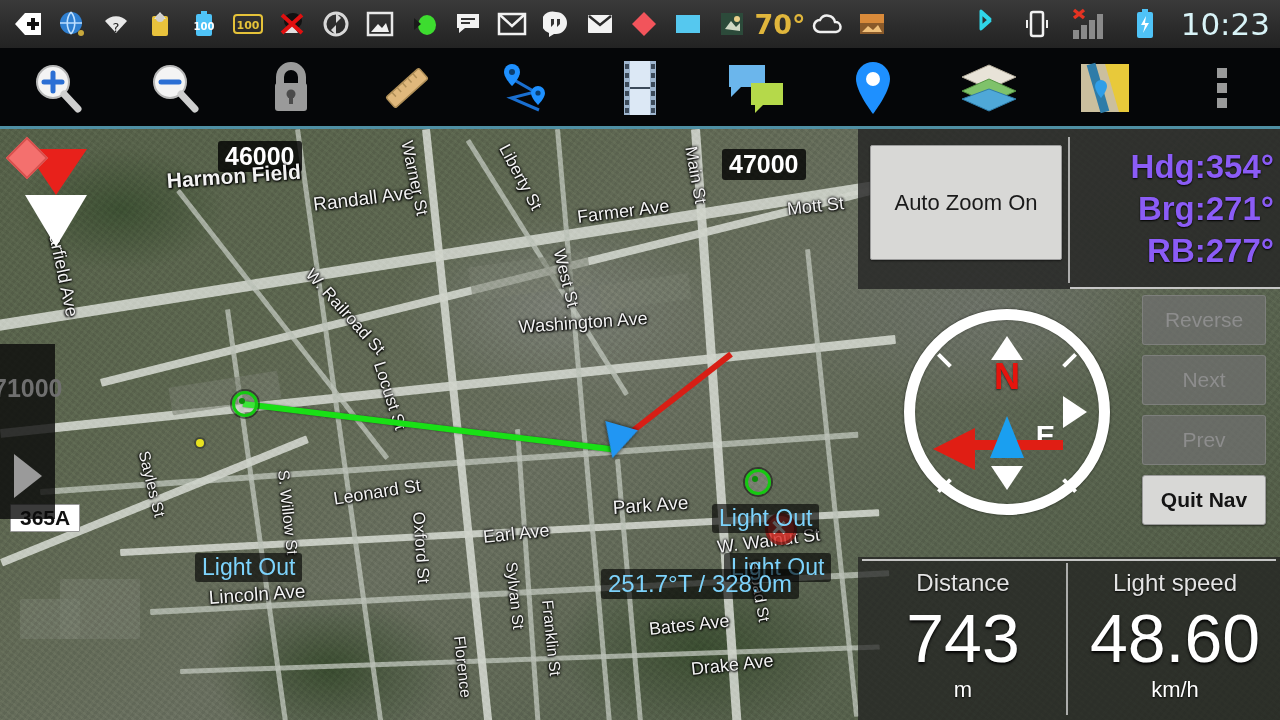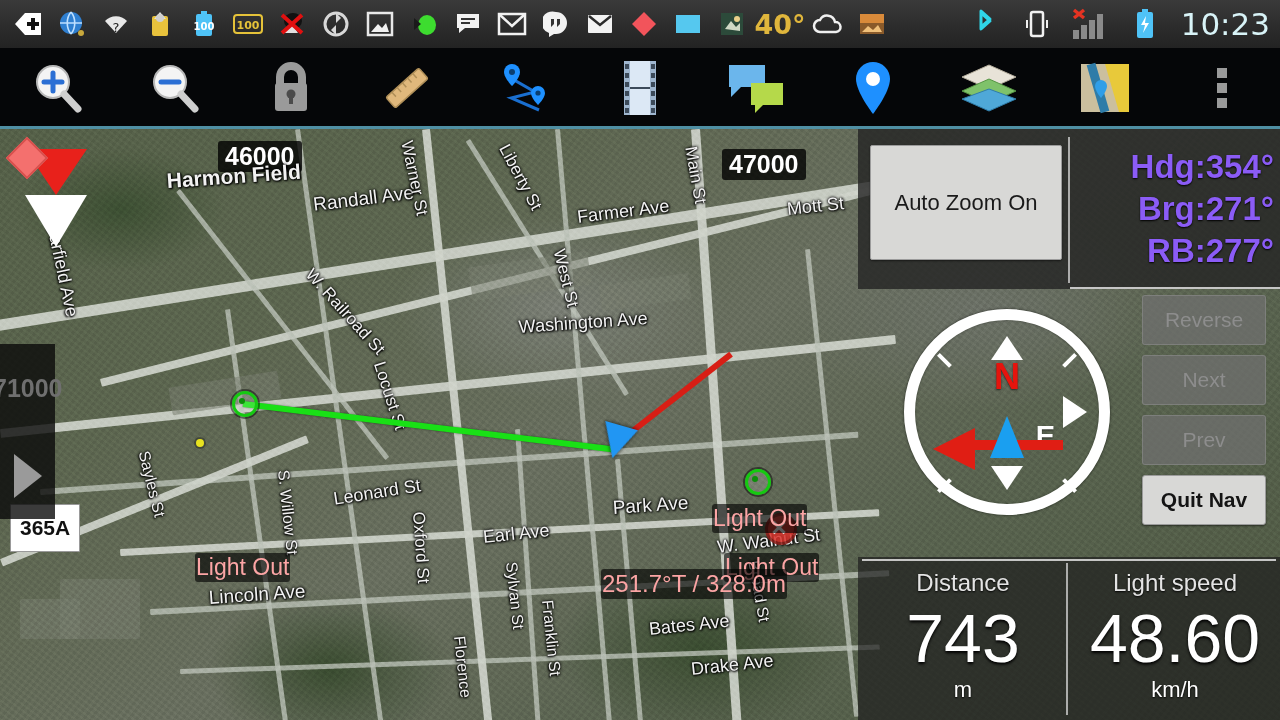--- a/index.html
+++ b/index.html
@@ -43,24 +43,24 @@
   .road{position:absolute;background:#cfd4cb;opacity:.92;transform-origin:0 0;border-radius:1px;}
   .road.thin{background:#bcc2b8;opacity:.8;}
   .blk{position:absolute;background:rgba(120,125,112,.55);border-radius:2px;}
 
   .mlabel{position:absolute;color:#f2f2f2;font-size:15px;white-space:nowrap;
      text-shadow:0 0 3px #000,0 0 3px #000,1px 1px 2px #000;font-family:"Liberation Sans",sans-serif;
      transform-origin:0 0;pointer-events:none;}
   .mlabel.big{font-size:21px;font-weight:bold;}
   .altbox{position:absolute;background:rgba(0,0,0,.78);color:#fff;font-size:25px;font-weight:bold;
      padding:1px 7px;border-radius:3px;letter-spacing:0px;}
-  .wlabel{position:absolute;background:rgba(0,0,0,.62);color:#fca5a5;font-size:23px;
-     padding:1px 1px;border-radius:3px;white-space:nowrap;font-family:"Liberation Sans",sans-serif;}
+  .wlabel{position:absolute;background:rgba(0,0,0,.62);color:#7dd3fc;font-size:23px;
+     padding:1px 7px;border-radius:3px;white-space:nowrap;font-family:"Liberation Sans",sans-serif;}
   .shield{position:absolute;background:#fff;color:#111;font-size:21px;font-weight:bold;
-     padding:11px 9px;border-radius:1px;border:1px solid #999;}
+     padding:1px 9px;border-radius:1px;border:1px solid #999;}
 
   
   .drawer{position:absolute;left:0;top:215px;width:55px;height:175px;background:rgba(10,10,10,.80);}
   .drawer .tri{position:absolute;left:14px;top:110px;width:0;height:0;
      border-top:22px solid transparent;border-bottom:22px solid transparent;border-left:28px solid #9a9a9a;}
   .drawer .dtext{position:absolute;left:-7px;top:30px;color:#6f6f6f;font-size:25px;font-weight:bold;}
 
   
   .northarrow{position:absolute;left:25px;top:20px;width:0;height:0;}
   .na-top{position:absolute;left:0;top:0;width:0;height:0;border-left:31px solid transparent;
@@ -268,21 +268,21 @@
 
       <div class="sico">
         <svg width="26" height="26" viewBox="0 0 26 26">
             <rect x="2" y="2" width="22" height="22" fill="#2c4a3a"></rect>
             <path d="M6 18 l6-8 5 6 4-4v8z" fill="#cfd8c5"></path>
             <circle cx="18" cy="8" r="3" fill="#e9d08a"></circle>
           </svg>
       </div>
 
       <div class="sico" style="width:52px">
-        <span style="color:#e0b63c;font-size:27px;font-weight:bold;font-family:'DejaVu Sans',sans-serif">40°</span>
+        <span style="color:#e0b63c;font-size:27px;font-weight:bold;font-family:'DejaVu Sans',sans-serif">70°</span>
       </div>
 
       <div class="sico">
         <svg width="32" height="24" viewBox="0 0 32 24">
             <path d="M8 20 a6 6 0 0 1 0-12 a8 8 0 0 1 15 2 a5 5 0 0 1 1 10z" fill="none" stroke="#f0f0f0" stroke-width="2.5"></path>
           </svg>
       </div>
 
       <div class="sico">
         <svg width="28" height="24" viewBox="0 0 28 24">

